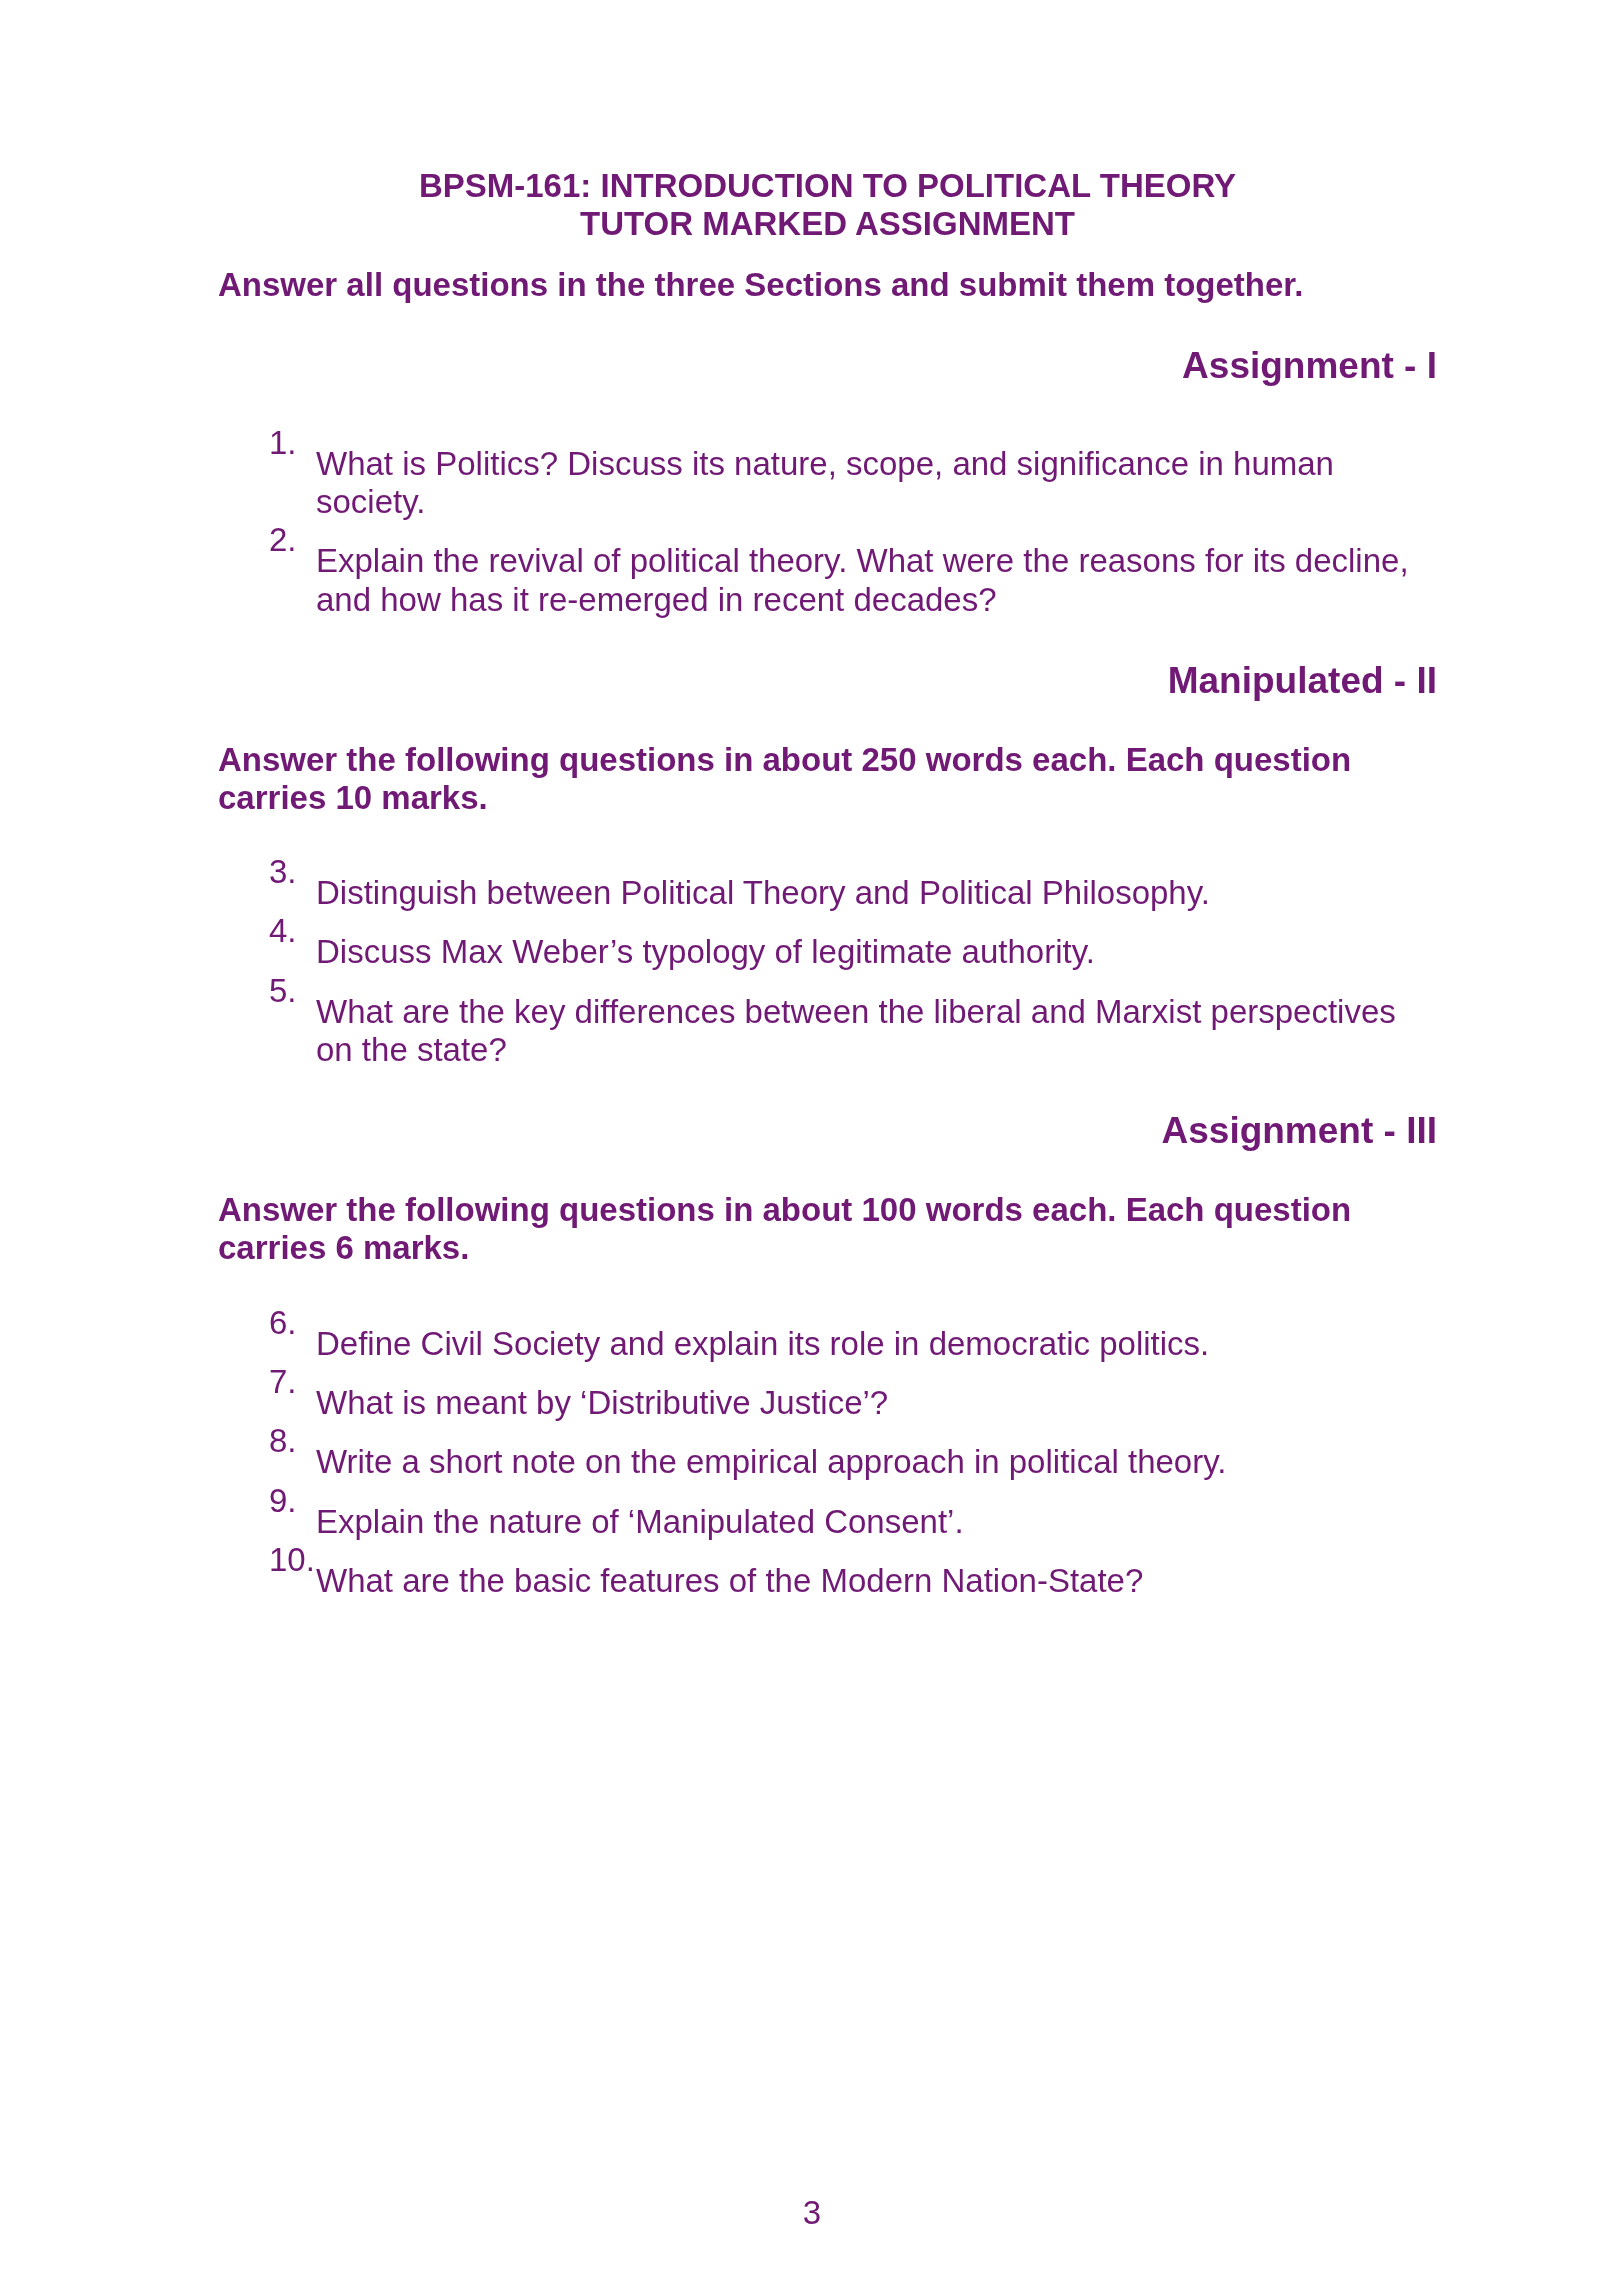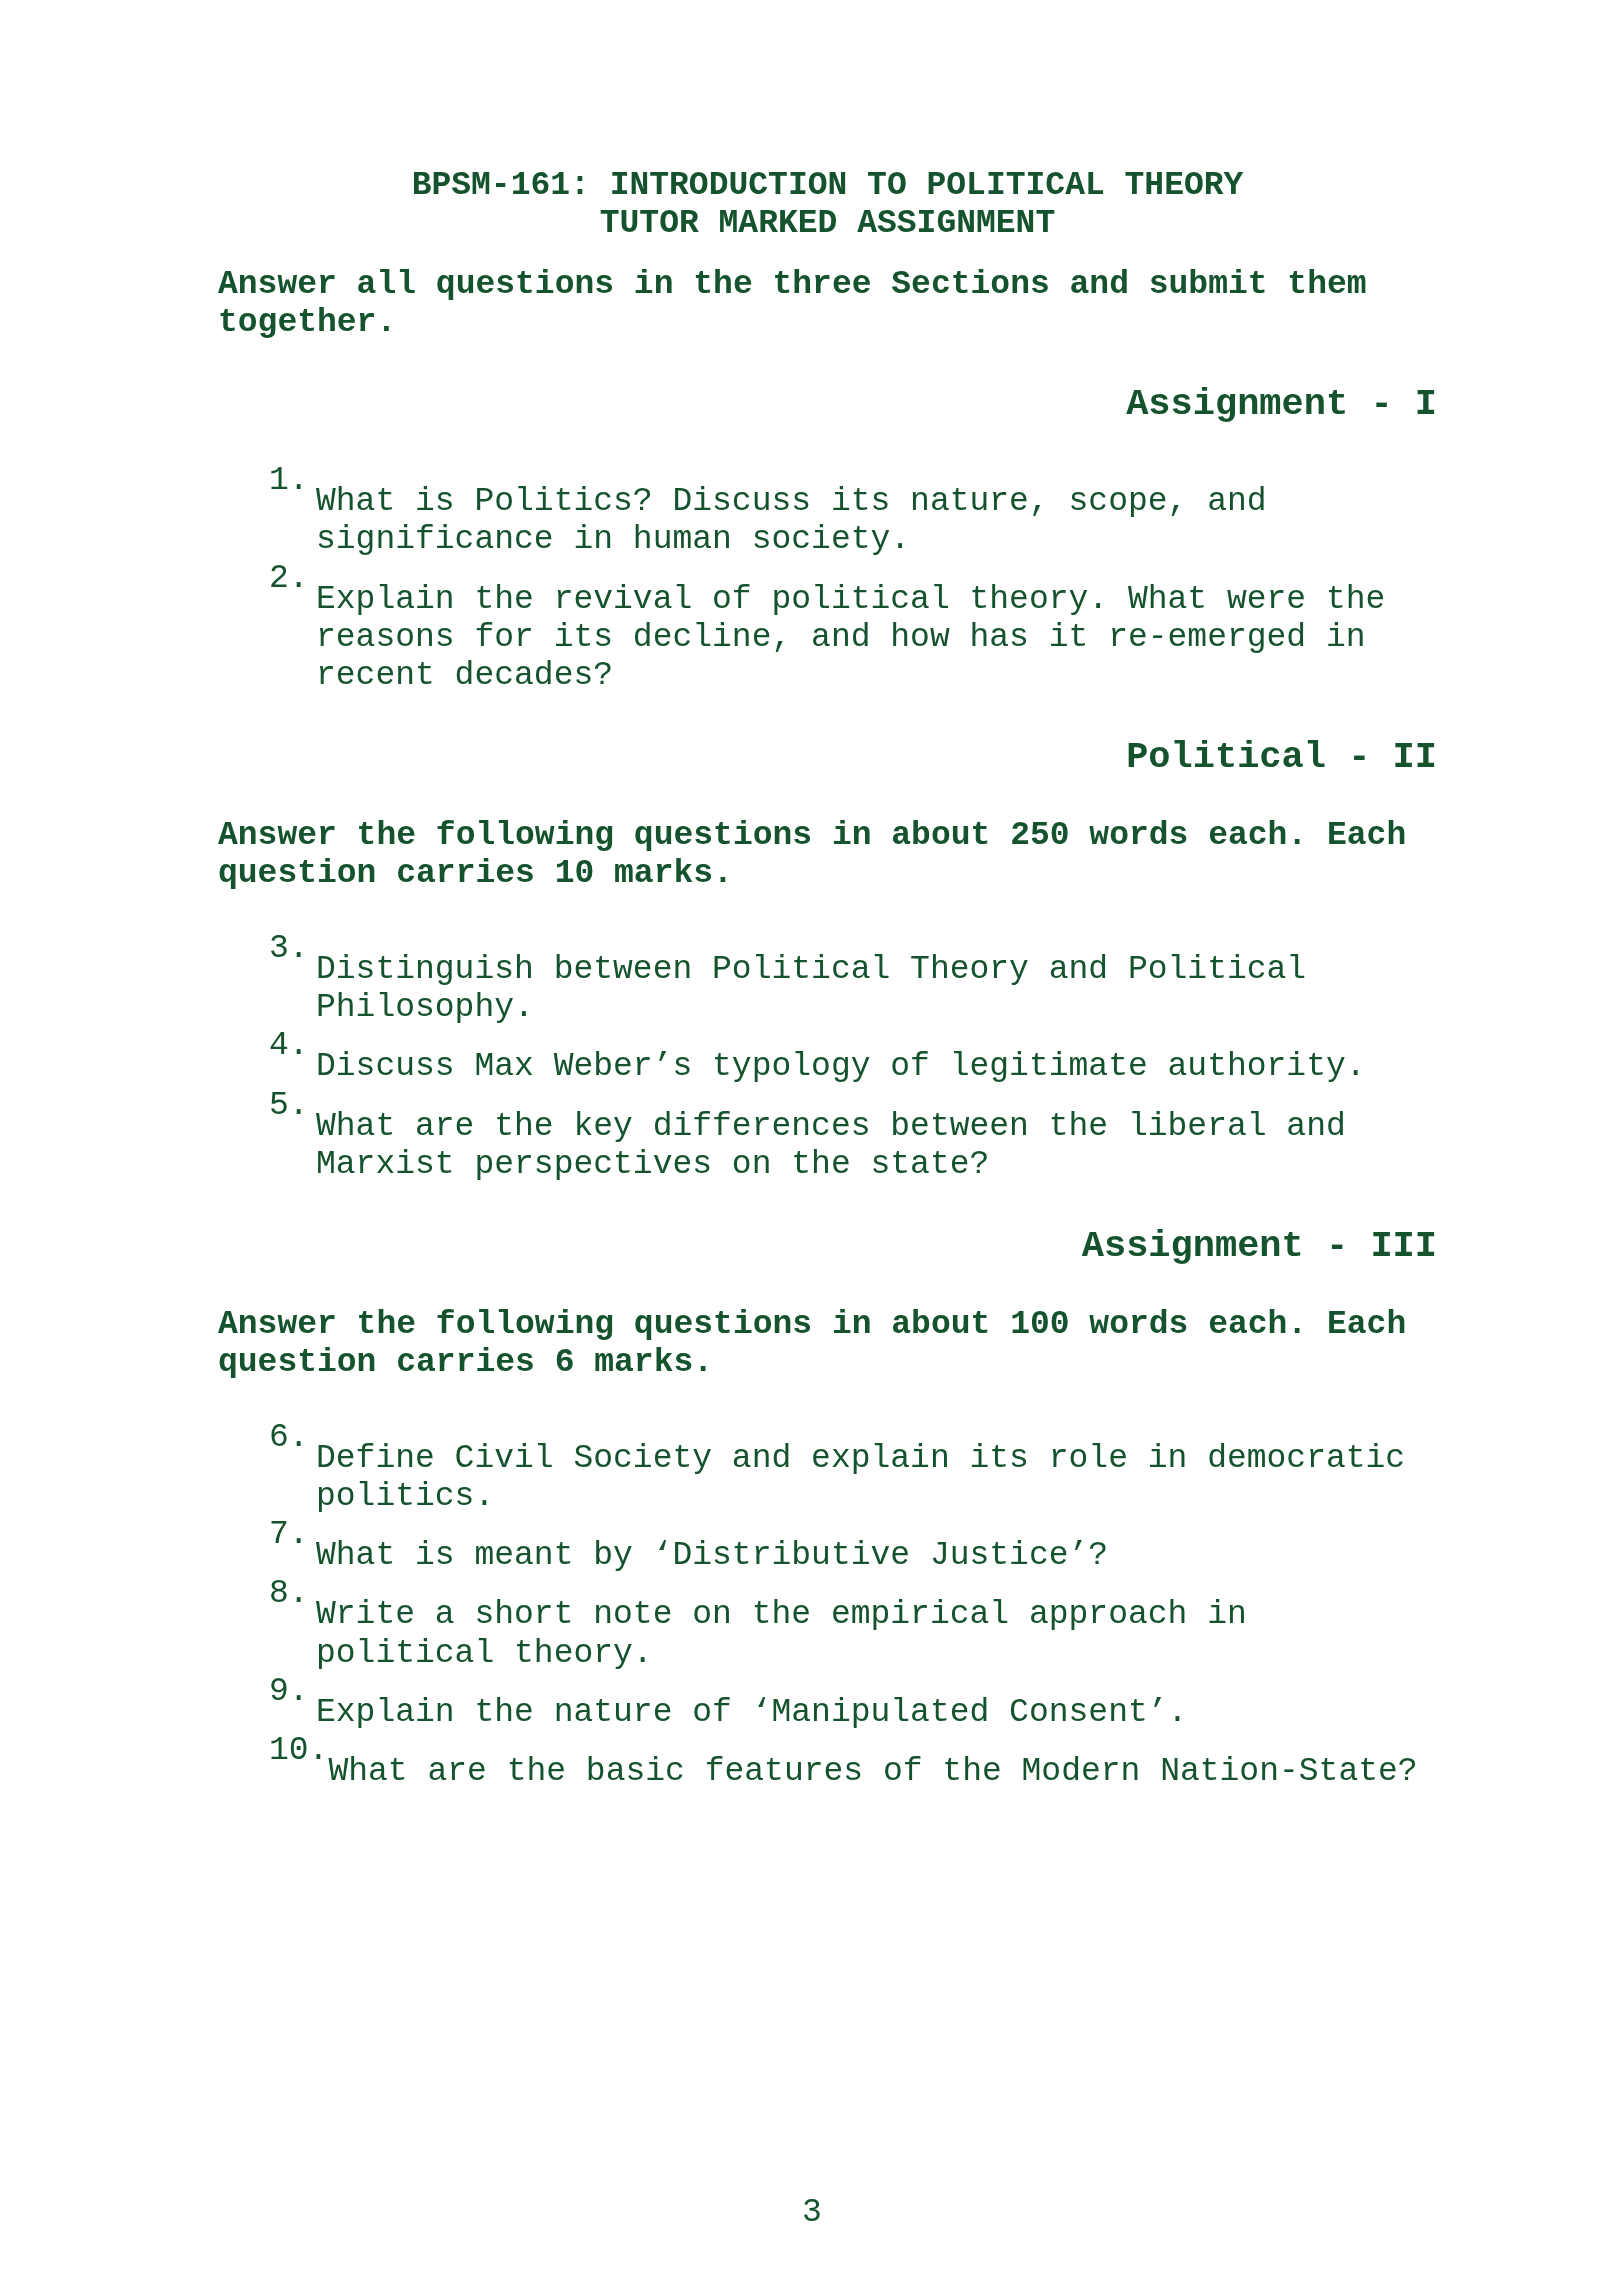--- a/index.html
+++ b/index.html
@@ -5,22 +5,22 @@
   html, body {
     margin: 0;
     padding: 0;
     background: #ffffff;
   }
   .page {
     position: relative;
     width: 1624px;
     height: 2295px;
     background: #ffffff;
-    color: #14532d;
-    font-family: Liberation Mono, monospace;
+    color: #701a75;
+    font-family: Liberation Sans, sans-serif;
     font-size: 33px;
     line-height: 1.16;
     box-sizing: border-box;
   }
   .content {
     box-sizing: border-box;
     padding: 167px 187px 0 218px;
   }
   .doc-title {
     text-align: center;
@@ -98,21 +98,21 @@
           <span class="q-text">What is Politics? Discuss its nature, scope, and significance in human society.</span>
         </div>
         <div class="q-item">
           <span class="q-num">2.</span>
           <span class="q-text">Explain the revival of political theory. What were the reasons for its decline, and how has it re-emerged in recent decades?</span>
         </div>
       </div>
     </div>
 
     <div>
-      <p class="section-heading">Political - II</p>
+      <p class="section-heading">Manipulated - II</p>
       <p class="section-intro">Answer the following questions in about 250 words each. Each question carries 10 marks.</p>
       <div class="qlist">
         <div class="q-item">
           <span class="q-num">3.</span>
           <span class="q-text">Distinguish between Political Theory and Political Philosophy.</span>
         </div>
         <div class="q-item">
           <span class="q-num">4.</span>
           <span class="q-text">Discuss Max Weber’s typology of legitimate authority.</span>
         </div>

